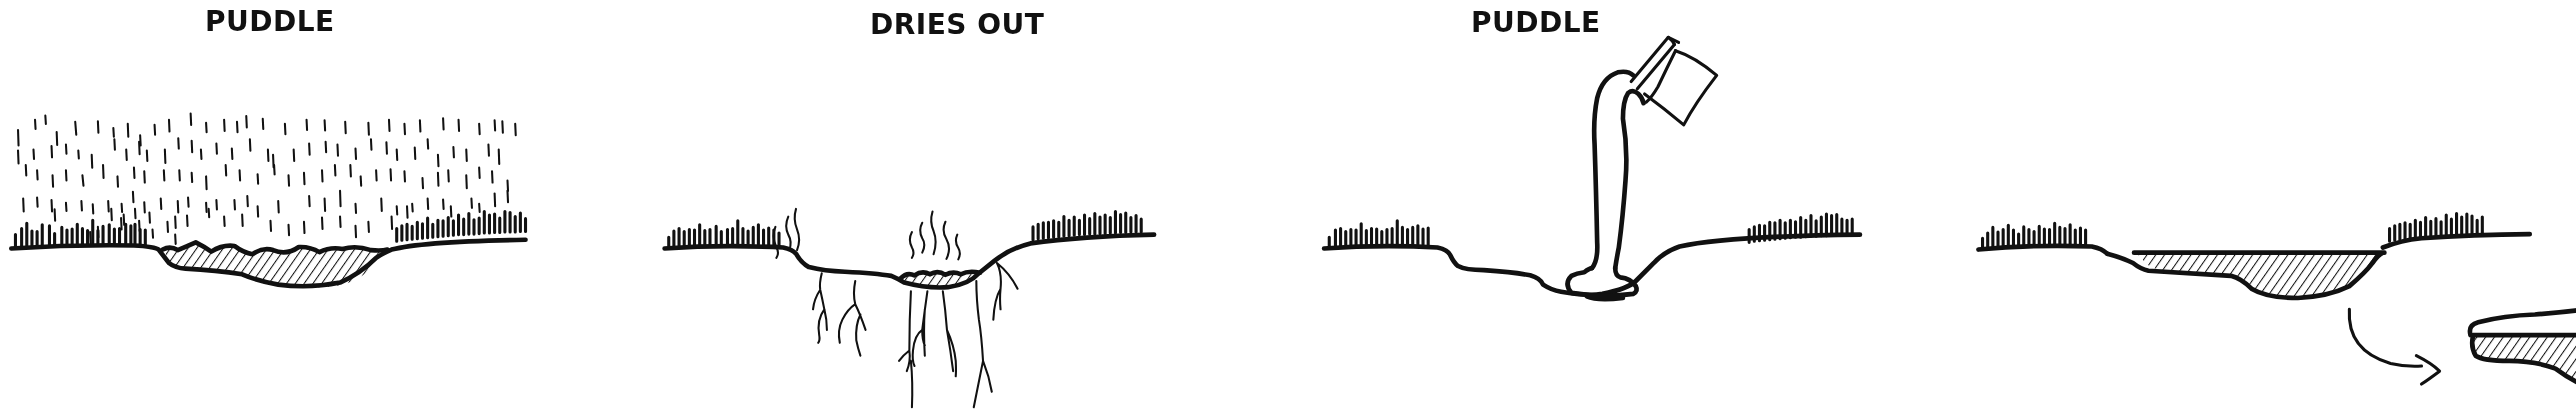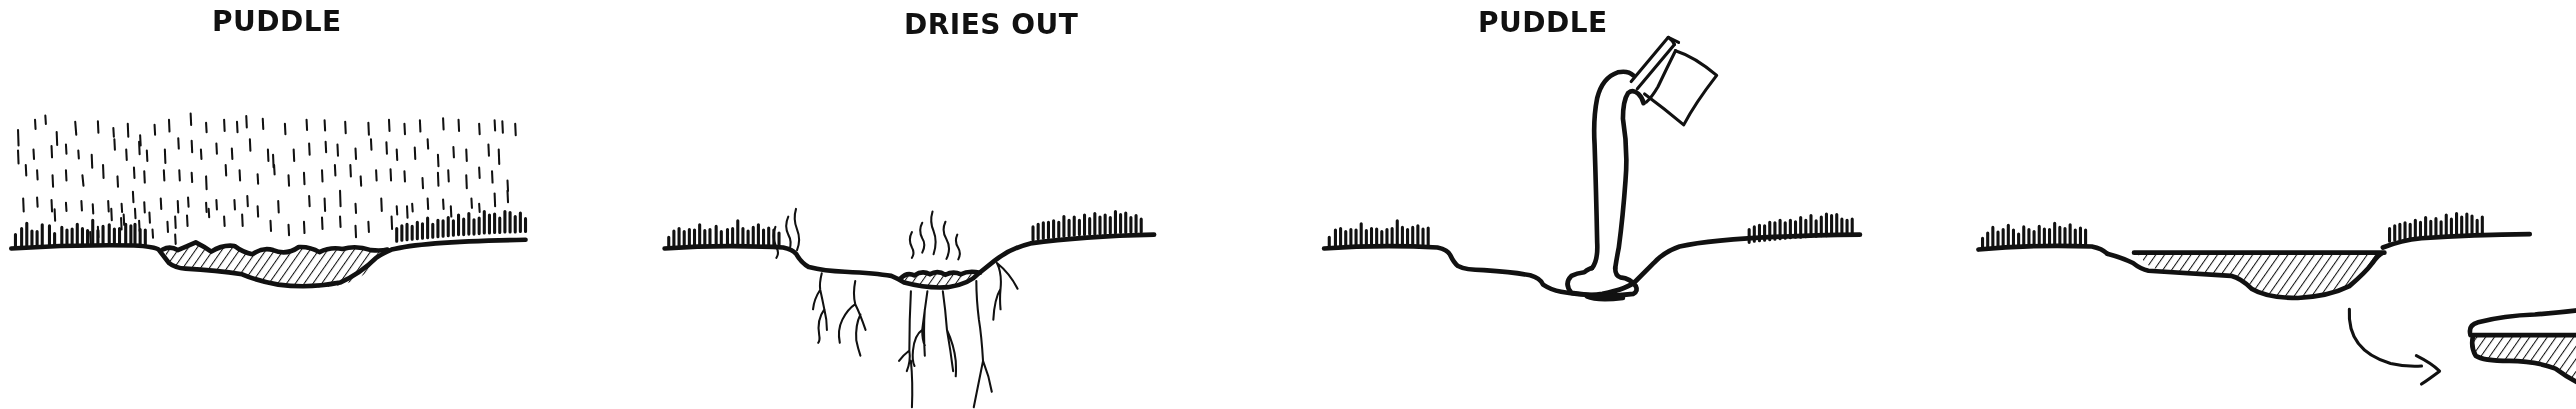--- a/index.html
+++ b/index.html
@@ -7,33 +7,32 @@
   .canvas { position: absolute; left: 0; top: 0; width: 2658px; height: 410px; }
   .title {
     position: absolute;
     font-family: "DejaVu Sans", sans-serif;
     font-weight: bold;
     font-size: 28px;
     letter-spacing: 0.5px;
     color: #111111;
     line-height: 1;
     white-space: nowrap;
-    margin-left: 7px;
   }
   svg .ink { fill: none; stroke: #111111; stroke-linecap: round; stroke-linejoin: round; }
   svg .thick { stroke-width: 9; }
   svg .med { stroke-width: 6; }
   svg .thin { stroke-width: 4; }
   svg .hatch { fill: url(#hatch); }
 </style>
 </head>
 <body>
 
 <div class="title" style="left:205px; top:8.2px;">PUDDLE</div>
-<div class="title" style="left:897px; top:11.3px;">DRIES OUT</div>
+<div class="title" style="left:870px; top:11.3px;">DRIES OUT</div>
 <div class="title" style="left:1471px; top:9.3px;">PUDDLE</div>
 
 <svg class="canvas" viewBox="0 0 5159 795" xmlns="http://www.w3.org/2000/svg">
   <defs>
     <pattern id="hatch" patternUnits="userSpaceOnUse" width="14" height="14" patternTransform="rotate(35)">
       <line x1="0" y1="0" x2="0" y2="14" stroke="#111111" stroke-width="4"></line>
     </pattern>
   </defs>
 
   <g>

